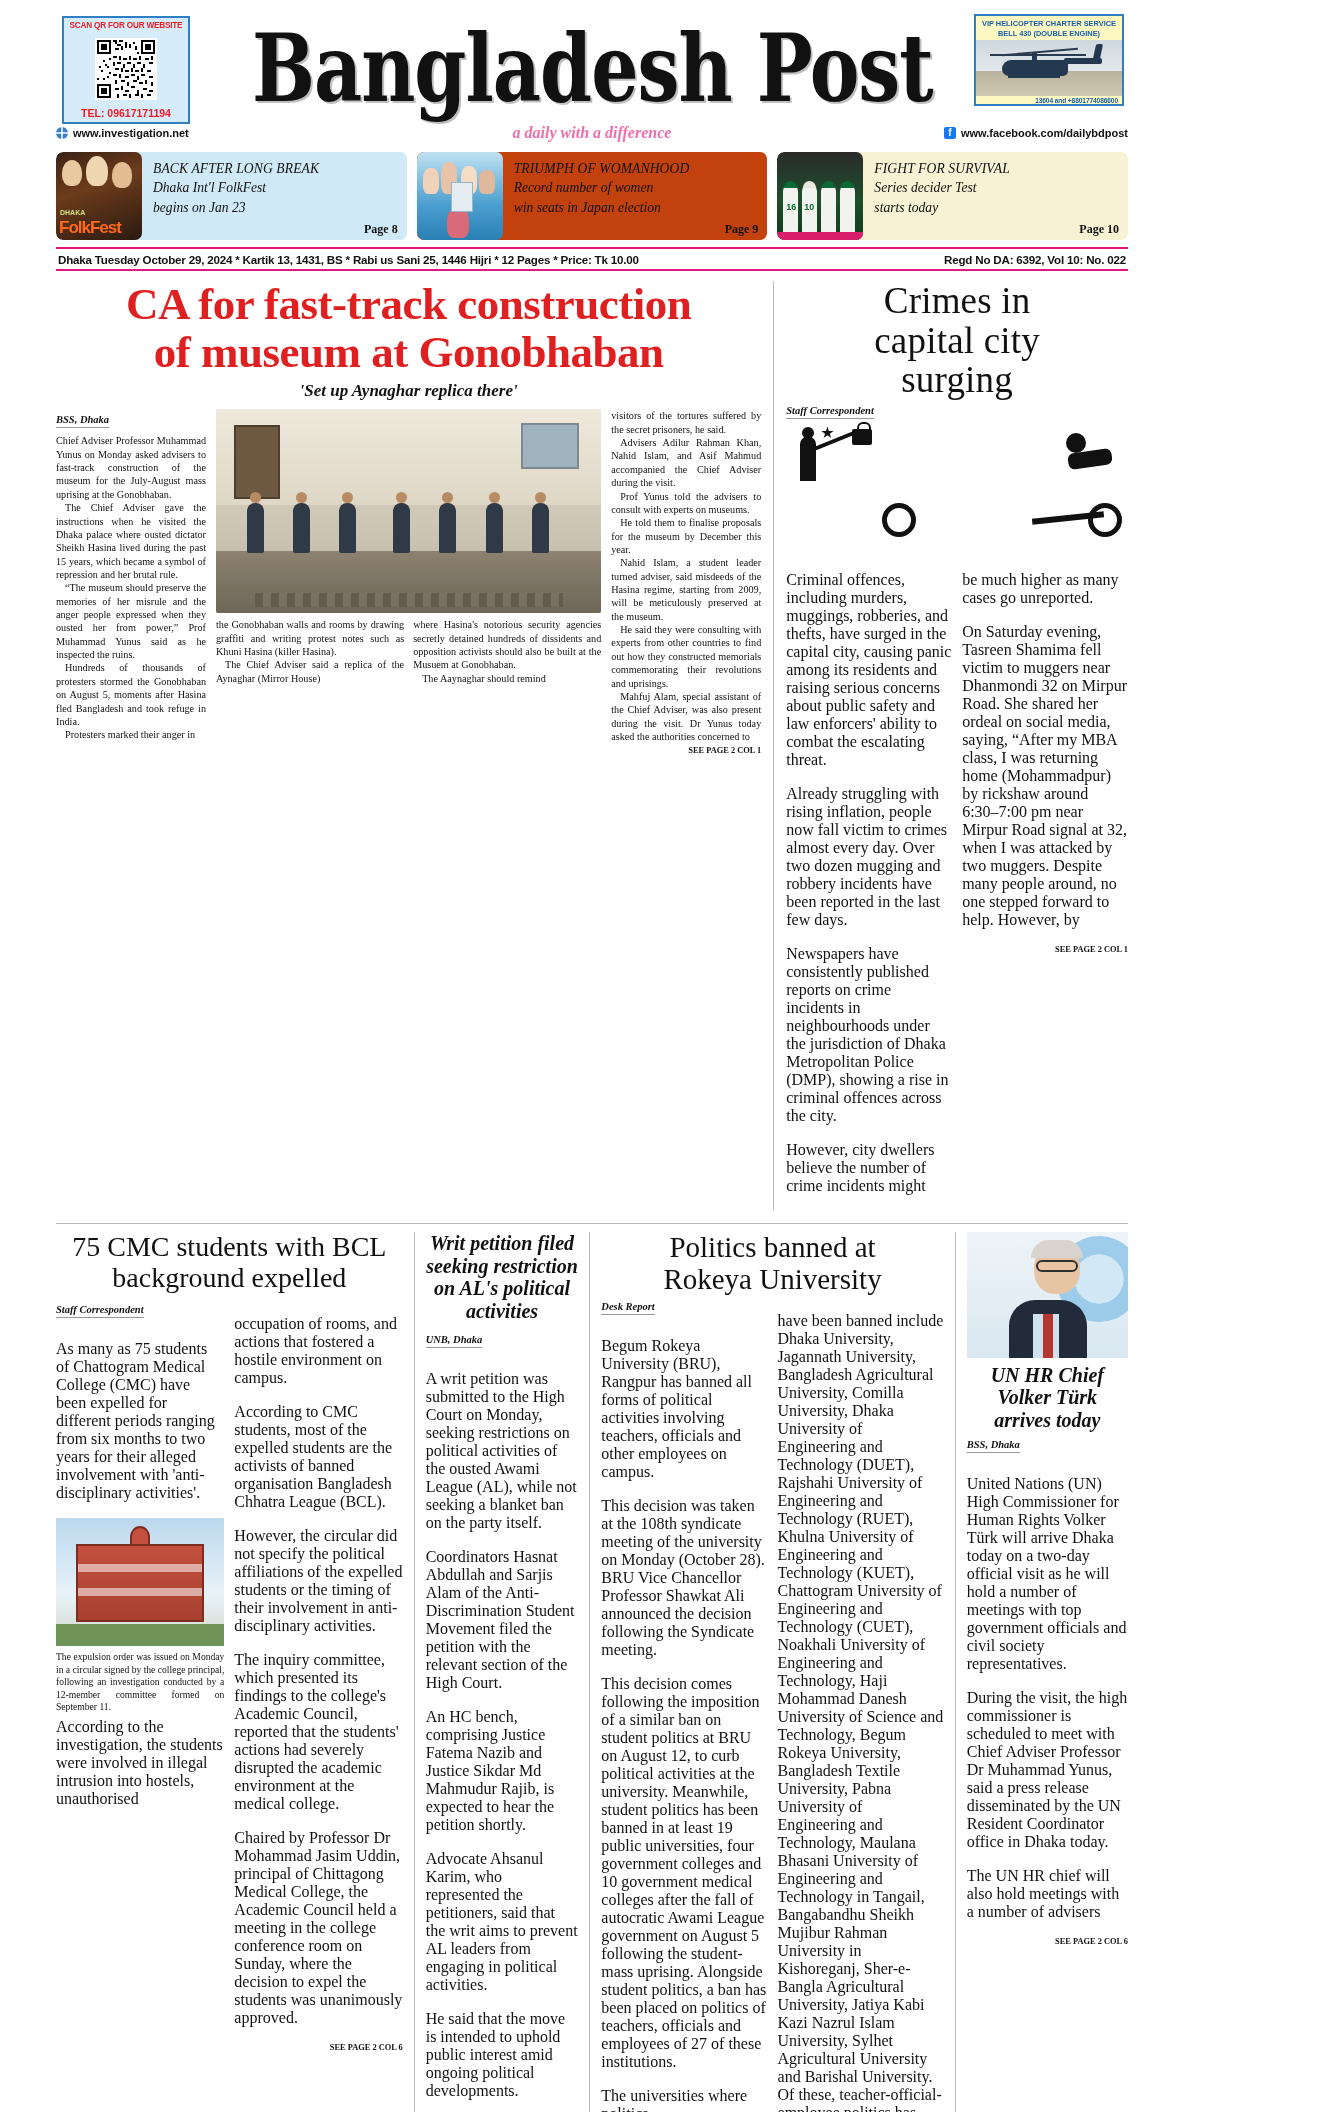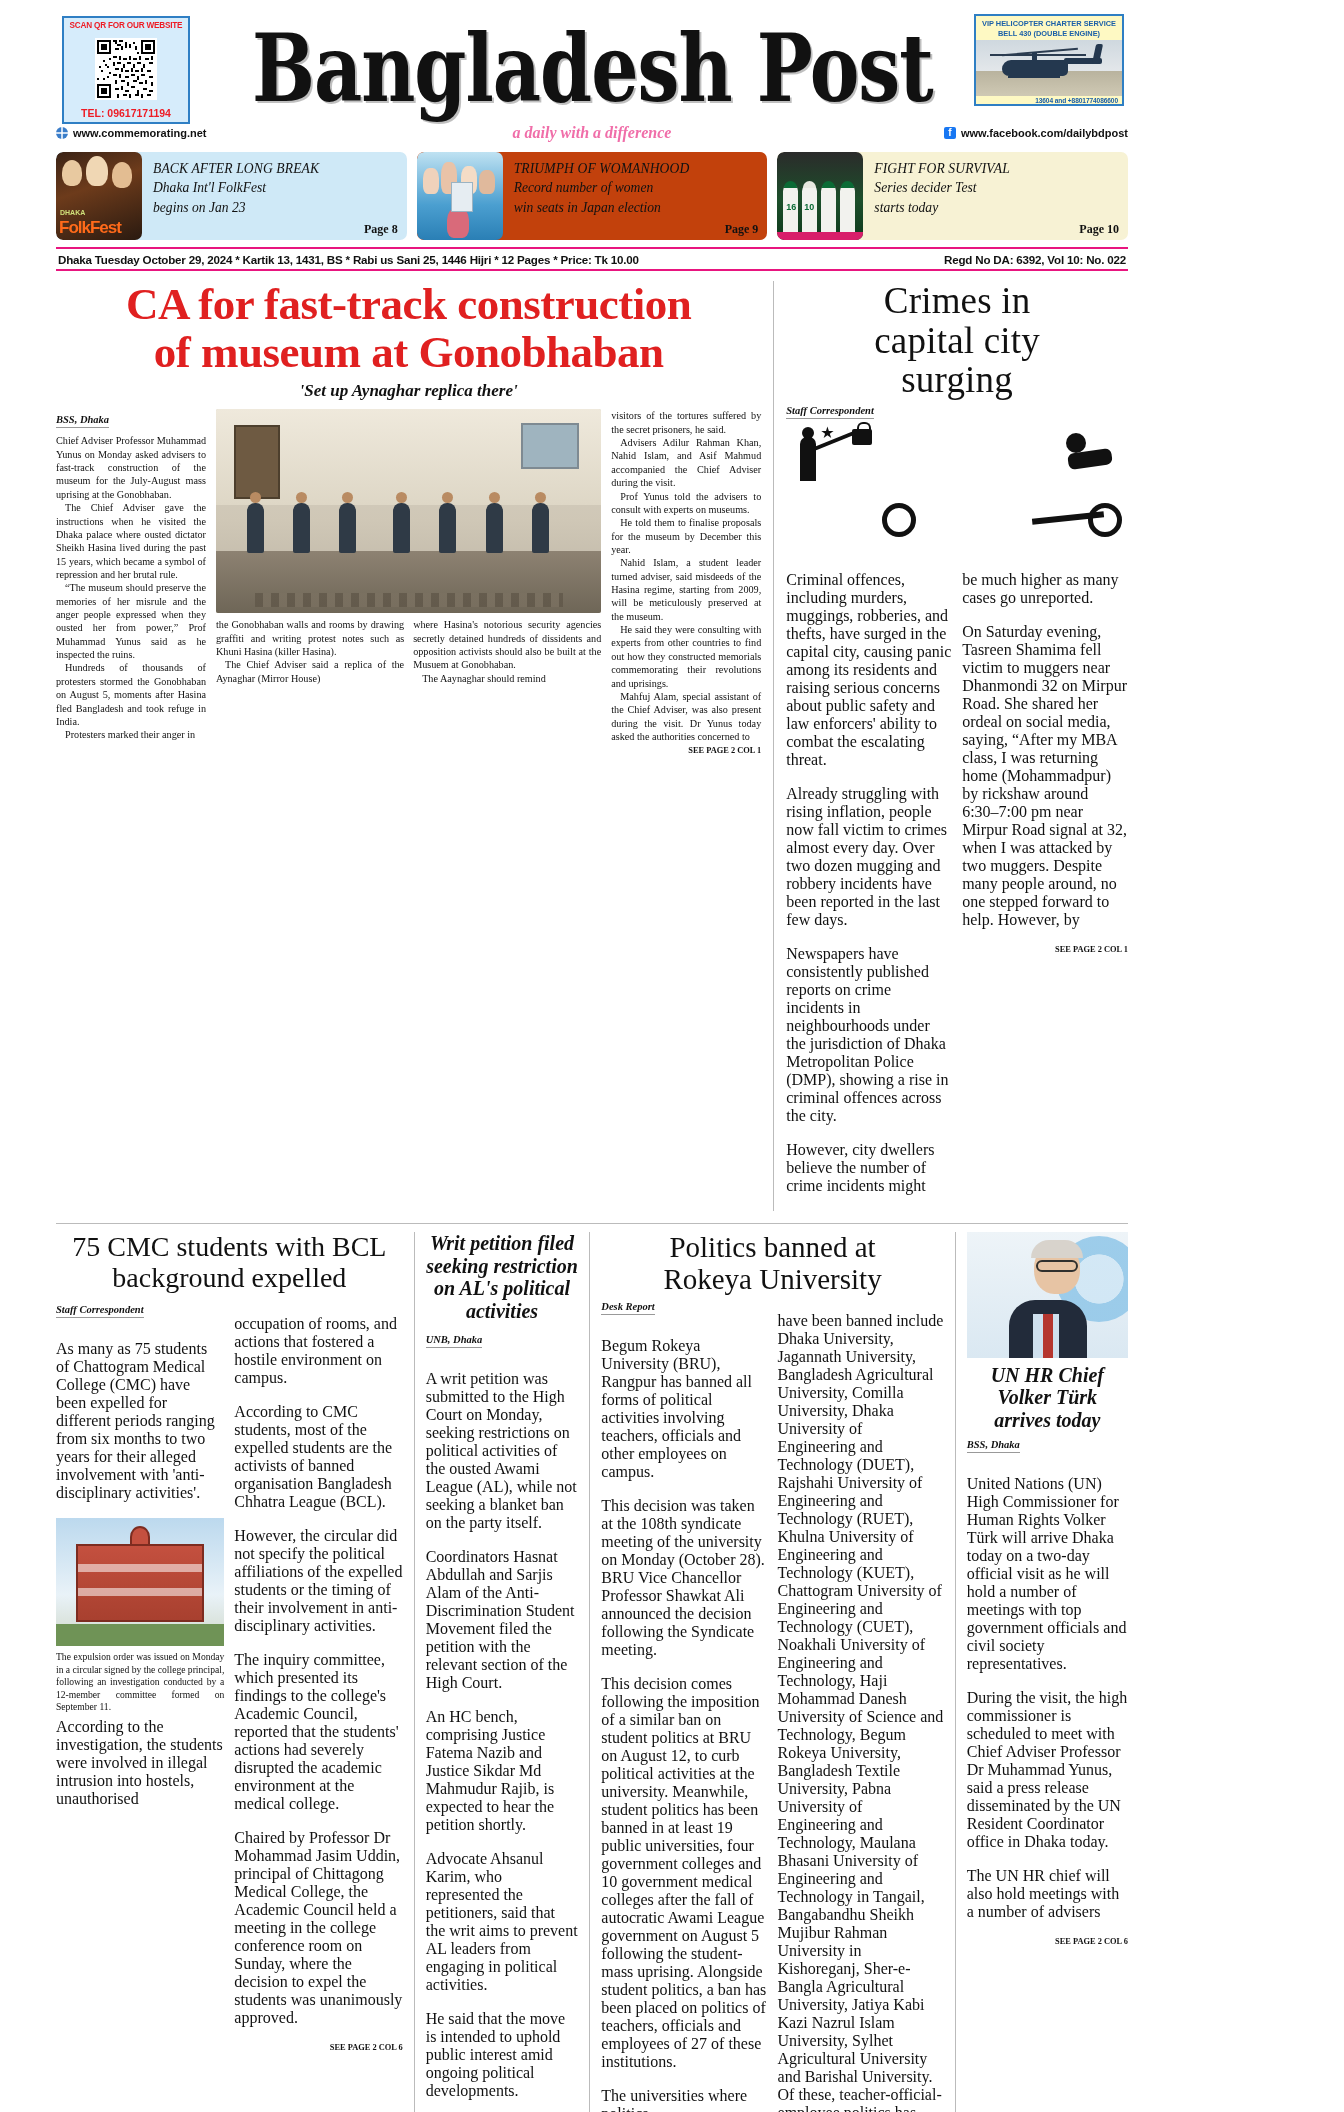--- a/index.html
+++ b/index.html
@@ -332,21 +332,21 @@
           <div class="heli-strut1"></div>
           <div class="heli-strut2"></div>
       </div>
       <div class="hb-phone">13604 and +8801774086600</div>
     </div>
   </div>
 
   <div class="taglinerow">
     <div class="webleft">
       <span class="globe-ic"></span>
-      <span>www.commemorating.net</span>
+      <span>www.investigation.net</span>
     </div>
     <div class="tagline">a daily with a difference</div>
     <div class="webright">
       <span class="fb-ic">f</span>
       <span>www.facebook.com/dailybdpost</span>
     </div>
   </div>
 
   <div class="teasers">
 

